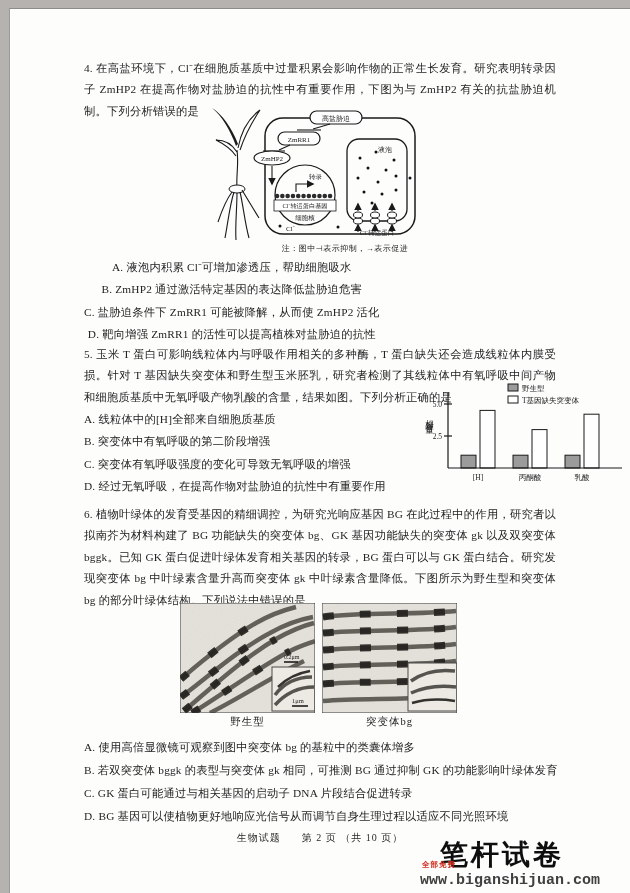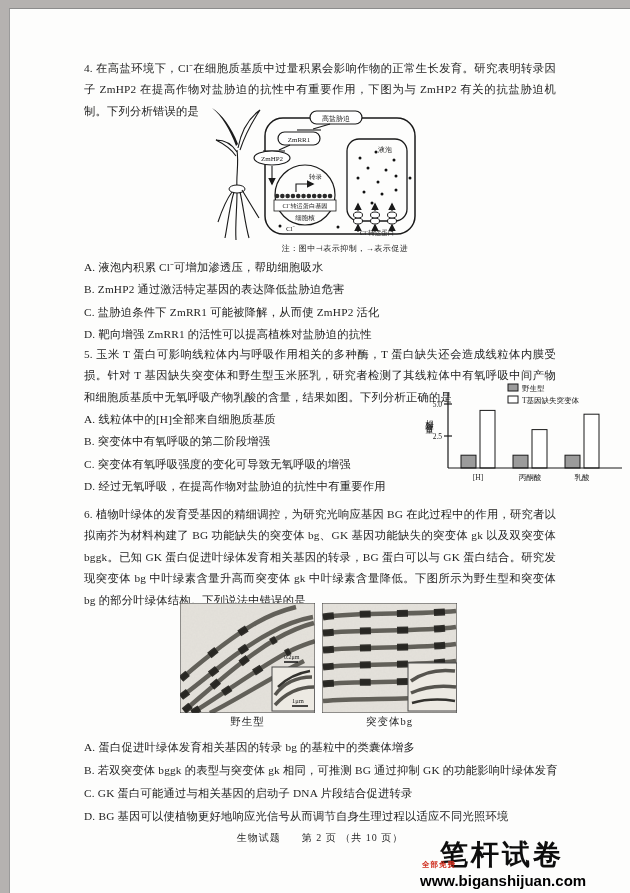--- a/index.html
+++ b/index.html
@@ -15,21 +15,21 @@
   svg{display:block;}
   svg text{font-family:"Liberation Serif",serif;fill:#1a1a1a;}
   .ax{stroke:#1a1a1a;stroke-width:1.2;}
   .ln{stroke:#1a1a1a;stroke-width:1.1;fill:none;}
   .shape{fill:#ffffff;stroke:#1a1a1a;stroke-width:1.2;}
   .note{font-size:8px;letter-spacing:.5px;text-align:center;}
   .figlabel{font-size:10.5px;text-align:center;letter-spacing:1px;}
   .ylab{writing-mode:vertical-rl;text-orientation:upright;font-size:8.5px;letter-spacing:2px;}
   .footer{font-size:10px;text-align:center;letter-spacing:1px;color:#2a2a2a;}
   .wm-brand{font-size:28px;font-weight:bold;letter-spacing:3px;color:#0e0e0e;}
-  .wm-url{font-size:15px;font-weight:bold;font-family:Liberation Sans, sans-serif;color:#000000;}
+  .wm-url{font-size:15px;font-weight:bold;font-family:Liberation Mono, monospace;color:#404040;}
   .wm-free{font-size:7.5px;font-weight:bold;color:#cf2d1d;letter-spacing:1px;}
 </style>
 </head>
 <body>
 
 <div class="paper"></div>
 
 <div class="abs stem" style="left:84px;top:58px;">4. 在高盐环境下，Cl⁻在细胞质基质中过量积累会影响作物的正常生长发育。研究表明转录因子 ZmHP2 在提高作物对盐胁迫的抗性中有重要作用，下图为与 ZmHP2 有关的抗盐胁迫机制。下列分析错误的是</div>
 
 <svg class="abs" style="left:210px;top:106px;" width="252" height="136" viewBox="0 0 252 136">
@@ -122,21 +122,21 @@
     <text x="95" y="114" font-size="6.5" text-anchor="middle">细胞核</text>
   </g>
 
   <circle cx="70" cy="120" r="1.5" fill="#111"></circle>
   <circle cx="128" cy="121" r="1.5" fill="#111"></circle>
   <circle cx="200" cy="72" r="1.5" fill="#111"></circle>
   <text x="76" y="125" font-size="7">Cl⁻</text>
 </svg>
 <div class="abs note" style="left:238px;top:243px;width:214px;">注：图中⊣表示抑制，→表示促进</div>
 
-<div class="abs optlist-22" style="left:84px;top:256px;">
+<div class="abs optlist-22" style="left:84px;top:256px;text-align:center;">
   <div class="opt">A. 液泡内积累 Cl⁻可增加渗透压，帮助细胞吸水</div>
   <div class="opt">B. ZmHP2 通过激活特定基因的表达降低盐胁迫危害</div>
   <div class="opt">C. 盐胁迫条件下 ZmRR1 可能被降解，从而使 ZmHP2 活化</div>
   <div class="opt">D. 靶向增强 ZmRR1 的活性可以提高植株对盐胁迫的抗性</div>
 </div>
 
 <div class="abs stem" style="left:84px;top:344px;">5. 玉米 T 蛋白可影响线粒体内与呼吸作用相关的多种酶，T 蛋白缺失还会造成线粒体内膜受损。针对 T 基因缺失突变体和野生型玉米胚乳，研究者检测了其线粒体中有氧呼吸中间产物和细胞质基质中无氧呼吸产物乳酸的含量，结果如图。下列分析正确的是</div>
 
 <div class="abs optlist-22" style="left:84px;top:408px;">
   <div class="opt">A. 线粒体中的[H]全部来自细胞质基质</div>
@@ -239,21 +239,21 @@
     <path d="M89,90 C102,84 118,82 134,84" stroke="#56544e" stroke-width="3.5" fill="none"></path>
     <path d="M90,100 C104,96 120,96 133,98" stroke="#33322e" stroke-width="2.5" fill="none"></path>
   </g>
   <rect width="135" height="110" fill="none" stroke="#3a3a3a" stroke-width="1"></rect>
 </svg>
 
 <div class="abs figlabel" style="left:180px;top:715px;width:135px;">野生型</div>
 <div class="abs figlabel" style="left:322px;top:715px;width:135px;">突变体bg</div>
 
 <div class="abs optlist-23" style="left:84px;top:736px;">
-  <div class="opt">A. 蛋白促进叶绿体发育相关基因的转录 bg 的基粒中的类囊体增多</div>
+  <div class="opt">A. 使用高倍显微镜可观察到图中突变体 bg 的基粒中的类囊体增多</div>
   <div class="opt">B. 若双突变体 bggk 的表型与突变体 gk 相同，可推测 BG 通过抑制 GK 的功能影响叶绿体发育</div>
   <div class="opt">C. GK 蛋白可能通过与相关基因的启动子 DNA 片段结合促进转录</div>
   <div class="opt">D. BG 基因可以使植物更好地响应光信号从而调节自身生理过程以适应不同光照环境</div>
 </div>
 
 <div class="abs footer" style="left:85px;top:831px;width:470px;">
   <span>生物试题</span>
   <span style="display:inline-block;width:14px;"></span>
   <span>第 2 页 （共 10 页）</span>
 </div>

